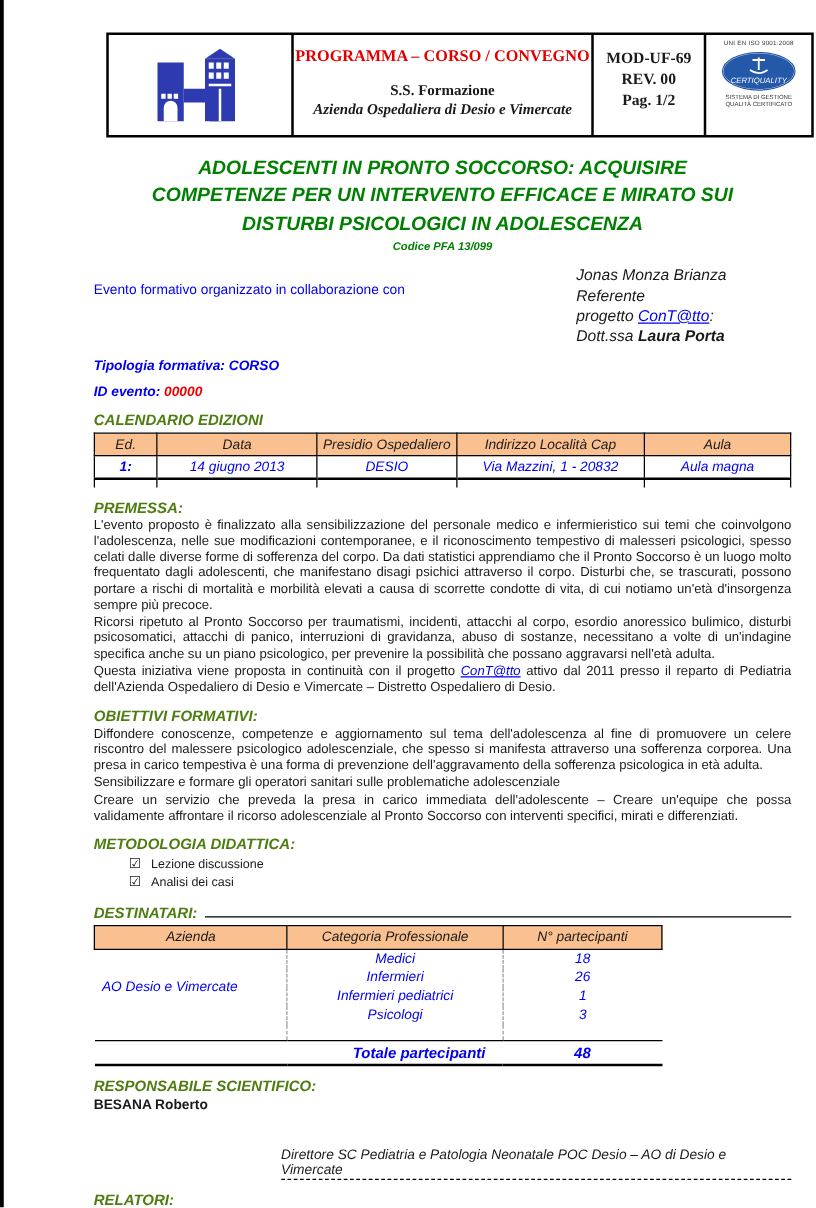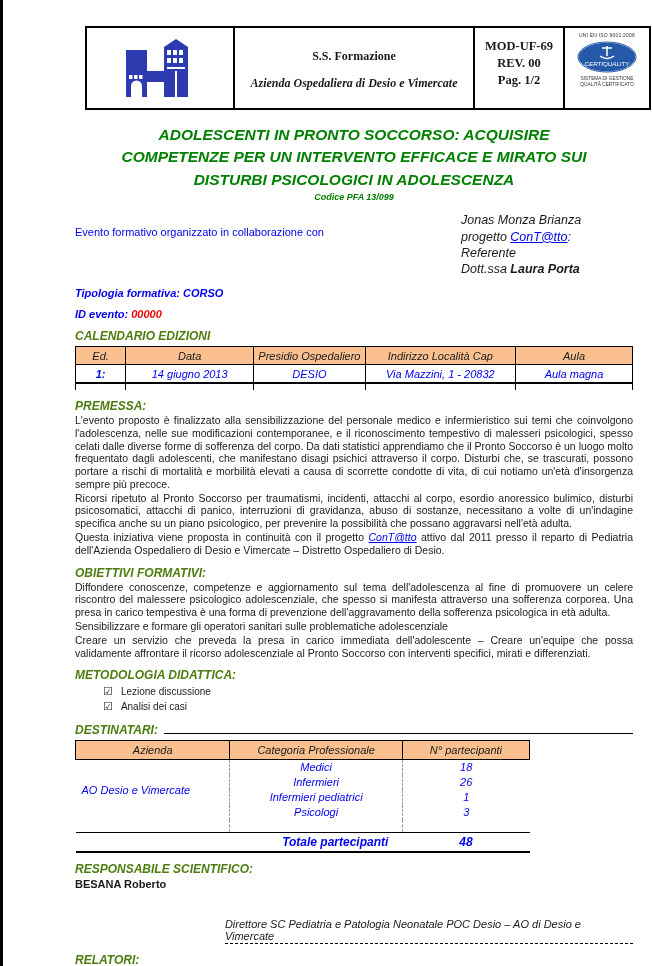--- a/index.html
+++ b/index.html
@@ -11,21 +11,21 @@
     padding:26px 20px 0 72px;
   }
   
   .header-box { display:flex; border:2px solid #000; width:566px; height:84px; margin-left:10px; }
   .hcell { border-right:2px solid #000; }
   .hcell:last-child { border-right:none; }
   .logo-cell { width:148px; display:flex; align-items:center; justify-content:center; }
   .center-cell { flex:1; text-align:center; padding-top:9px; font-family:"Liberation Serif", serif; }
   .prog-title { color:#e00000; font-weight:bold; font-size:13px; }
   .dept { font-weight:bold; font-size:12px; margin-top:12px; }
-  .org  { font-weight:bold; font-style:italic; font-size:12px;margin-top:12px; }
+  .org  { font-weight:bold; font-style:italic; font-size:12px; }
   .mod-cell { width:90px; text-align:center; font-family:"Liberation Serif", serif; font-weight:bold; font-size:12.5px; padding-top:10px; line-height:1.35; }
   .cert-cell { width:84px; text-align:center; padding-top:4px; }
   .cert-iso { font-size:5px; color:#333; letter-spacing:.2px; }
   .cert-cap { font-size:4.8px; color:#333; line-height:1.25; }
   
   .doc-title { margin-top:14px; text-align:center; color:#008000; font-weight:bold; font-style:italic; font-size:15.5px; line-height:1.45; }
   .doc-code  { text-align:center; color:#008000; font-weight:bold; font-style:italic; font-size:9px; margin-top:1px; }
   
   .collab { display:flex; margin-top:10px; min-height:66px; }
   .collab-text { color:#0000EE; font-size:11px; margin-top:14px; white-space:nowrap; }
@@ -99,20 +99,21 @@
             <rect x="58" y="13" width="4" height="5"></rect>
           <rect x="46" y="21" width="4" height="5"></rect>
             <rect x="52" y="21" width="4" height="5"></rect>
             <rect x="58" y="21" width="4" height="5"></rect>
           <rect x="46" y="30" width="18" height="2"></rect>
           <rect x="54" y="34" width="2" height="26"></rect>
         </g>
       </svg>
     </div>
     <div class="hcell center-cell">
+      <div class="prog-title">PROGRAMMA – CORSO / CONVEGNO</div>
       <div class="dept">S.S. Formazione</div>
       <div class="org">Azienda Ospedaliera di Desio e Vimercate</div>
     </div>
     <div class="hcell mod-cell">
       <div>MOD-UF-69</div>
       <div>REV. 00</div>
       <div>Pag. 1/2</div>
     </div>
     <div class="hcell cert-cell">
       <div class="cert-iso">UNI EN ISO 9001:2008</div>
@@ -135,22 +136,22 @@
     <div>ADOLESCENTI IN PRONTO SOCCORSO: ACQUISIRE</div>
     <div>COMPETENZE PER UN INTERVENTO EFFICACE E MIRATO SUI</div>
     <div>DISTURBI PSICOLOGICI IN ADOLESCENZA</div>
   </div>
   <div class="doc-code">Codice PFA 13/099</div>
 
   <div class="collab">
     <div class="collab-text">Evento formativo organizzato in collaborazione con</div>
     <div class="referent">
       <div>Jonas Monza Brianza</div>
+      <div>Referente</div>
       <div><span>progetto </span><a class="doclink">ConT@tto</a><span>:</span></div>
-      <div>Referente</div>
       <div><span>Dott.ssa </span><span class="bold">Laura Porta</span></div>
     </div>
   </div>
 
   <div class="meta-line">Tipologia formativa: CORSO</div>
   <div class="meta-line">
     <span>ID evento:</span>
     <span class="red">00000</span>
   </div>
 

